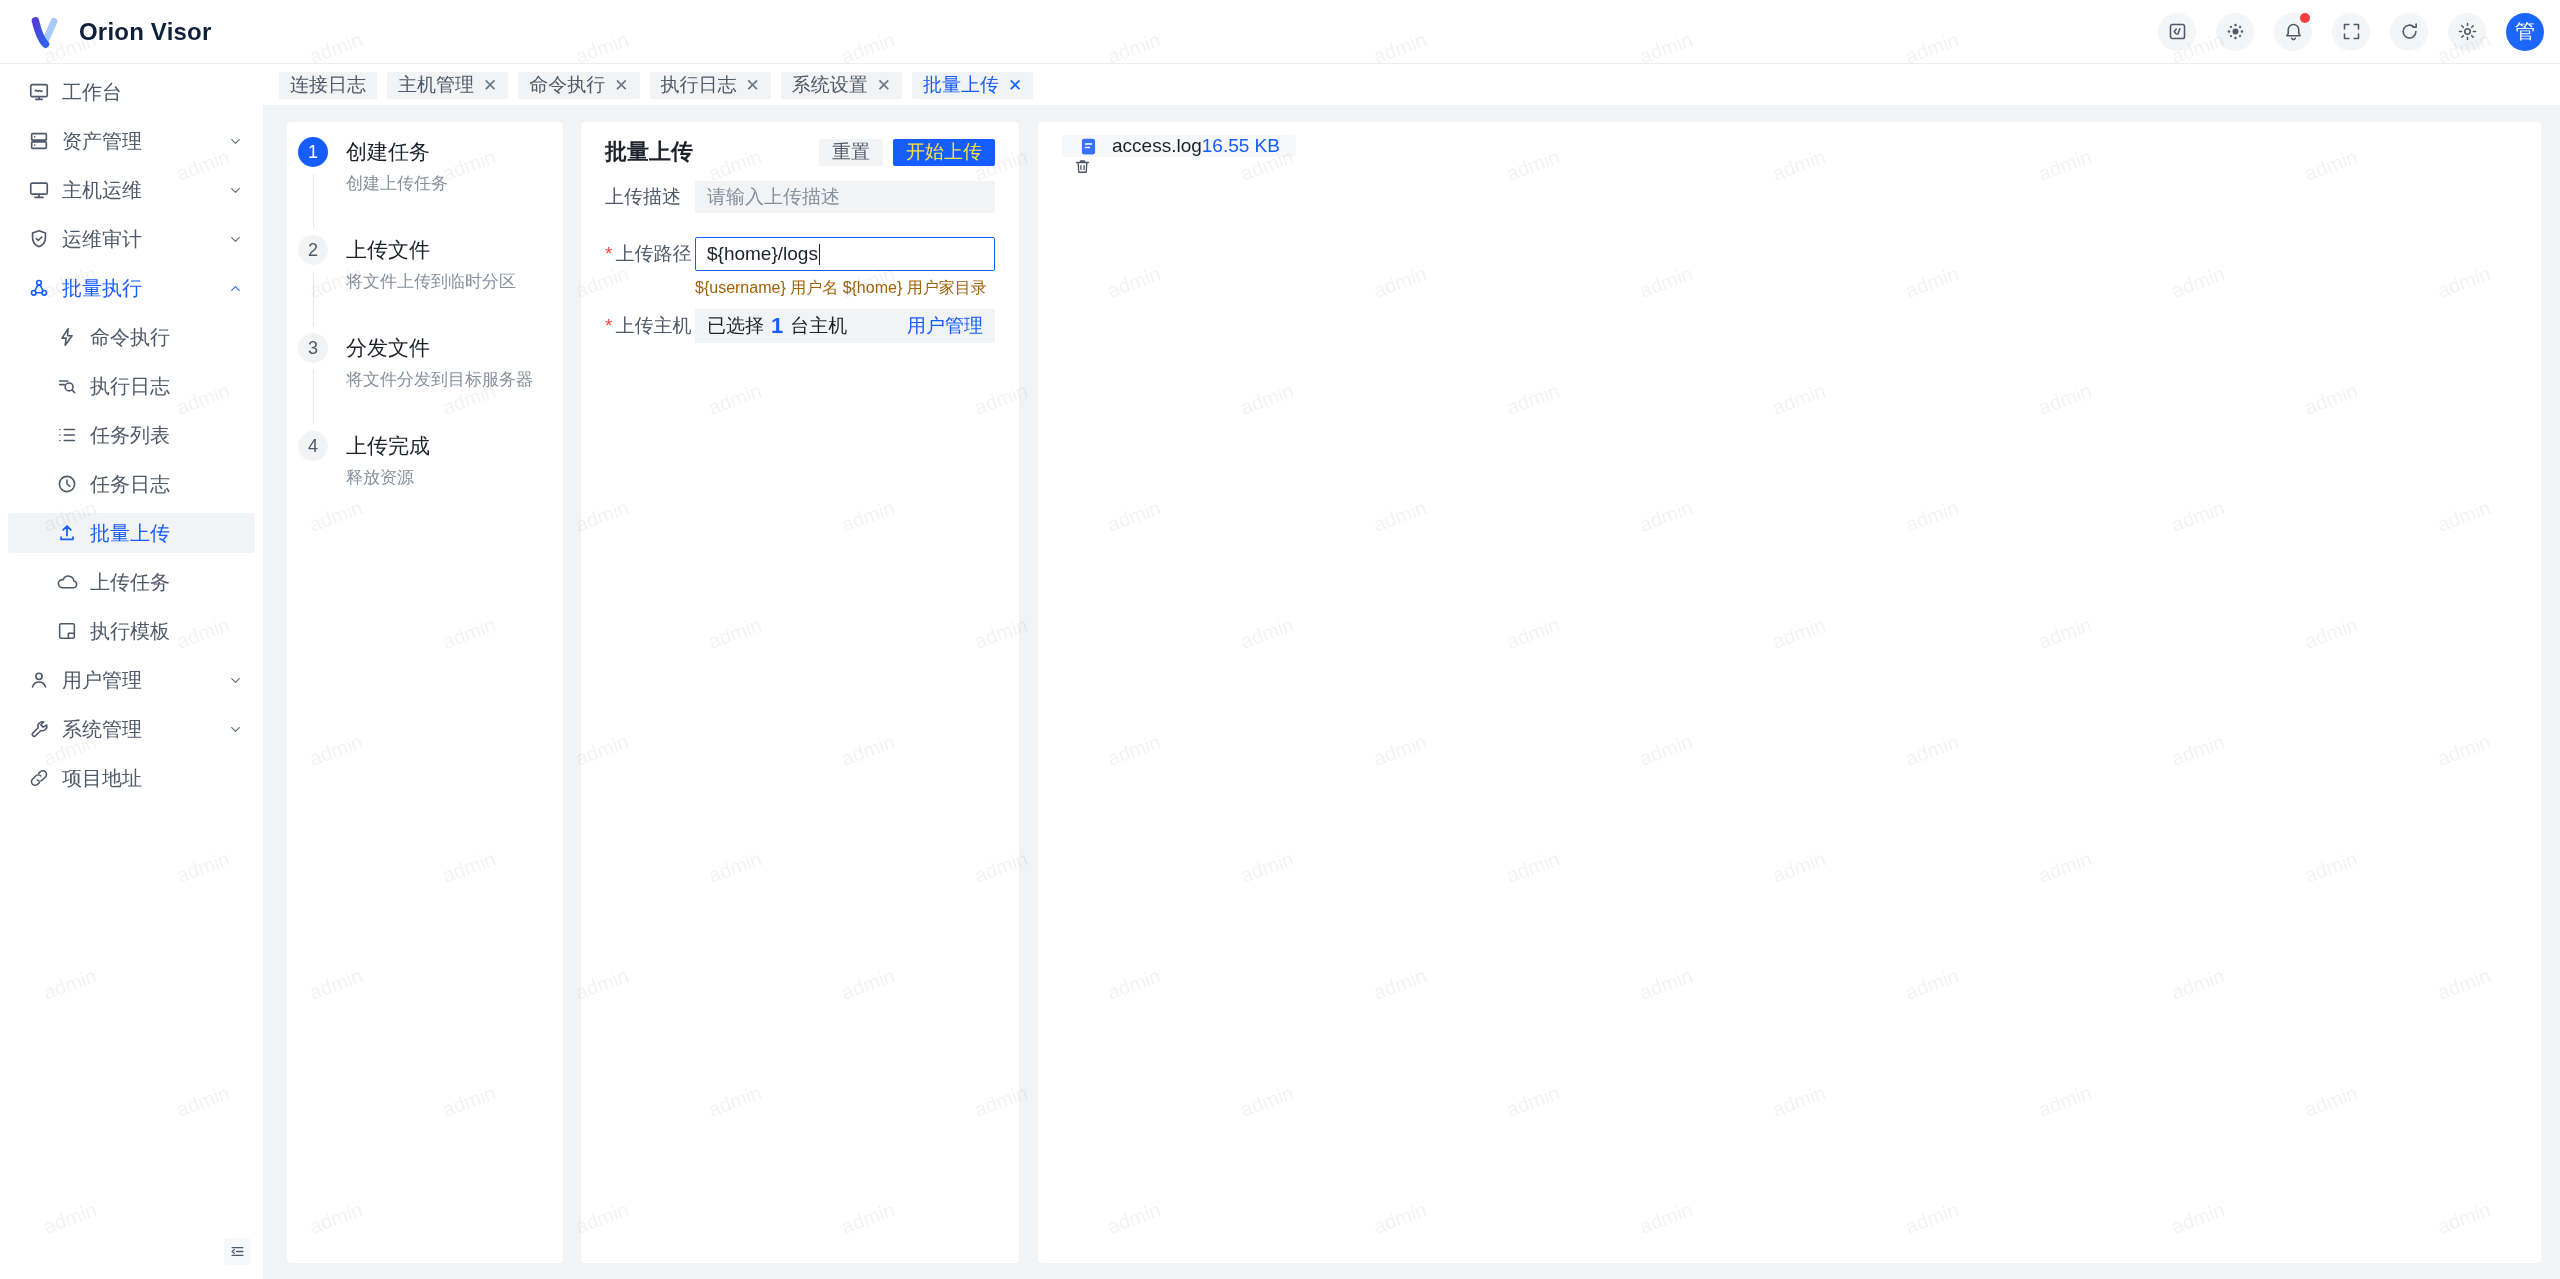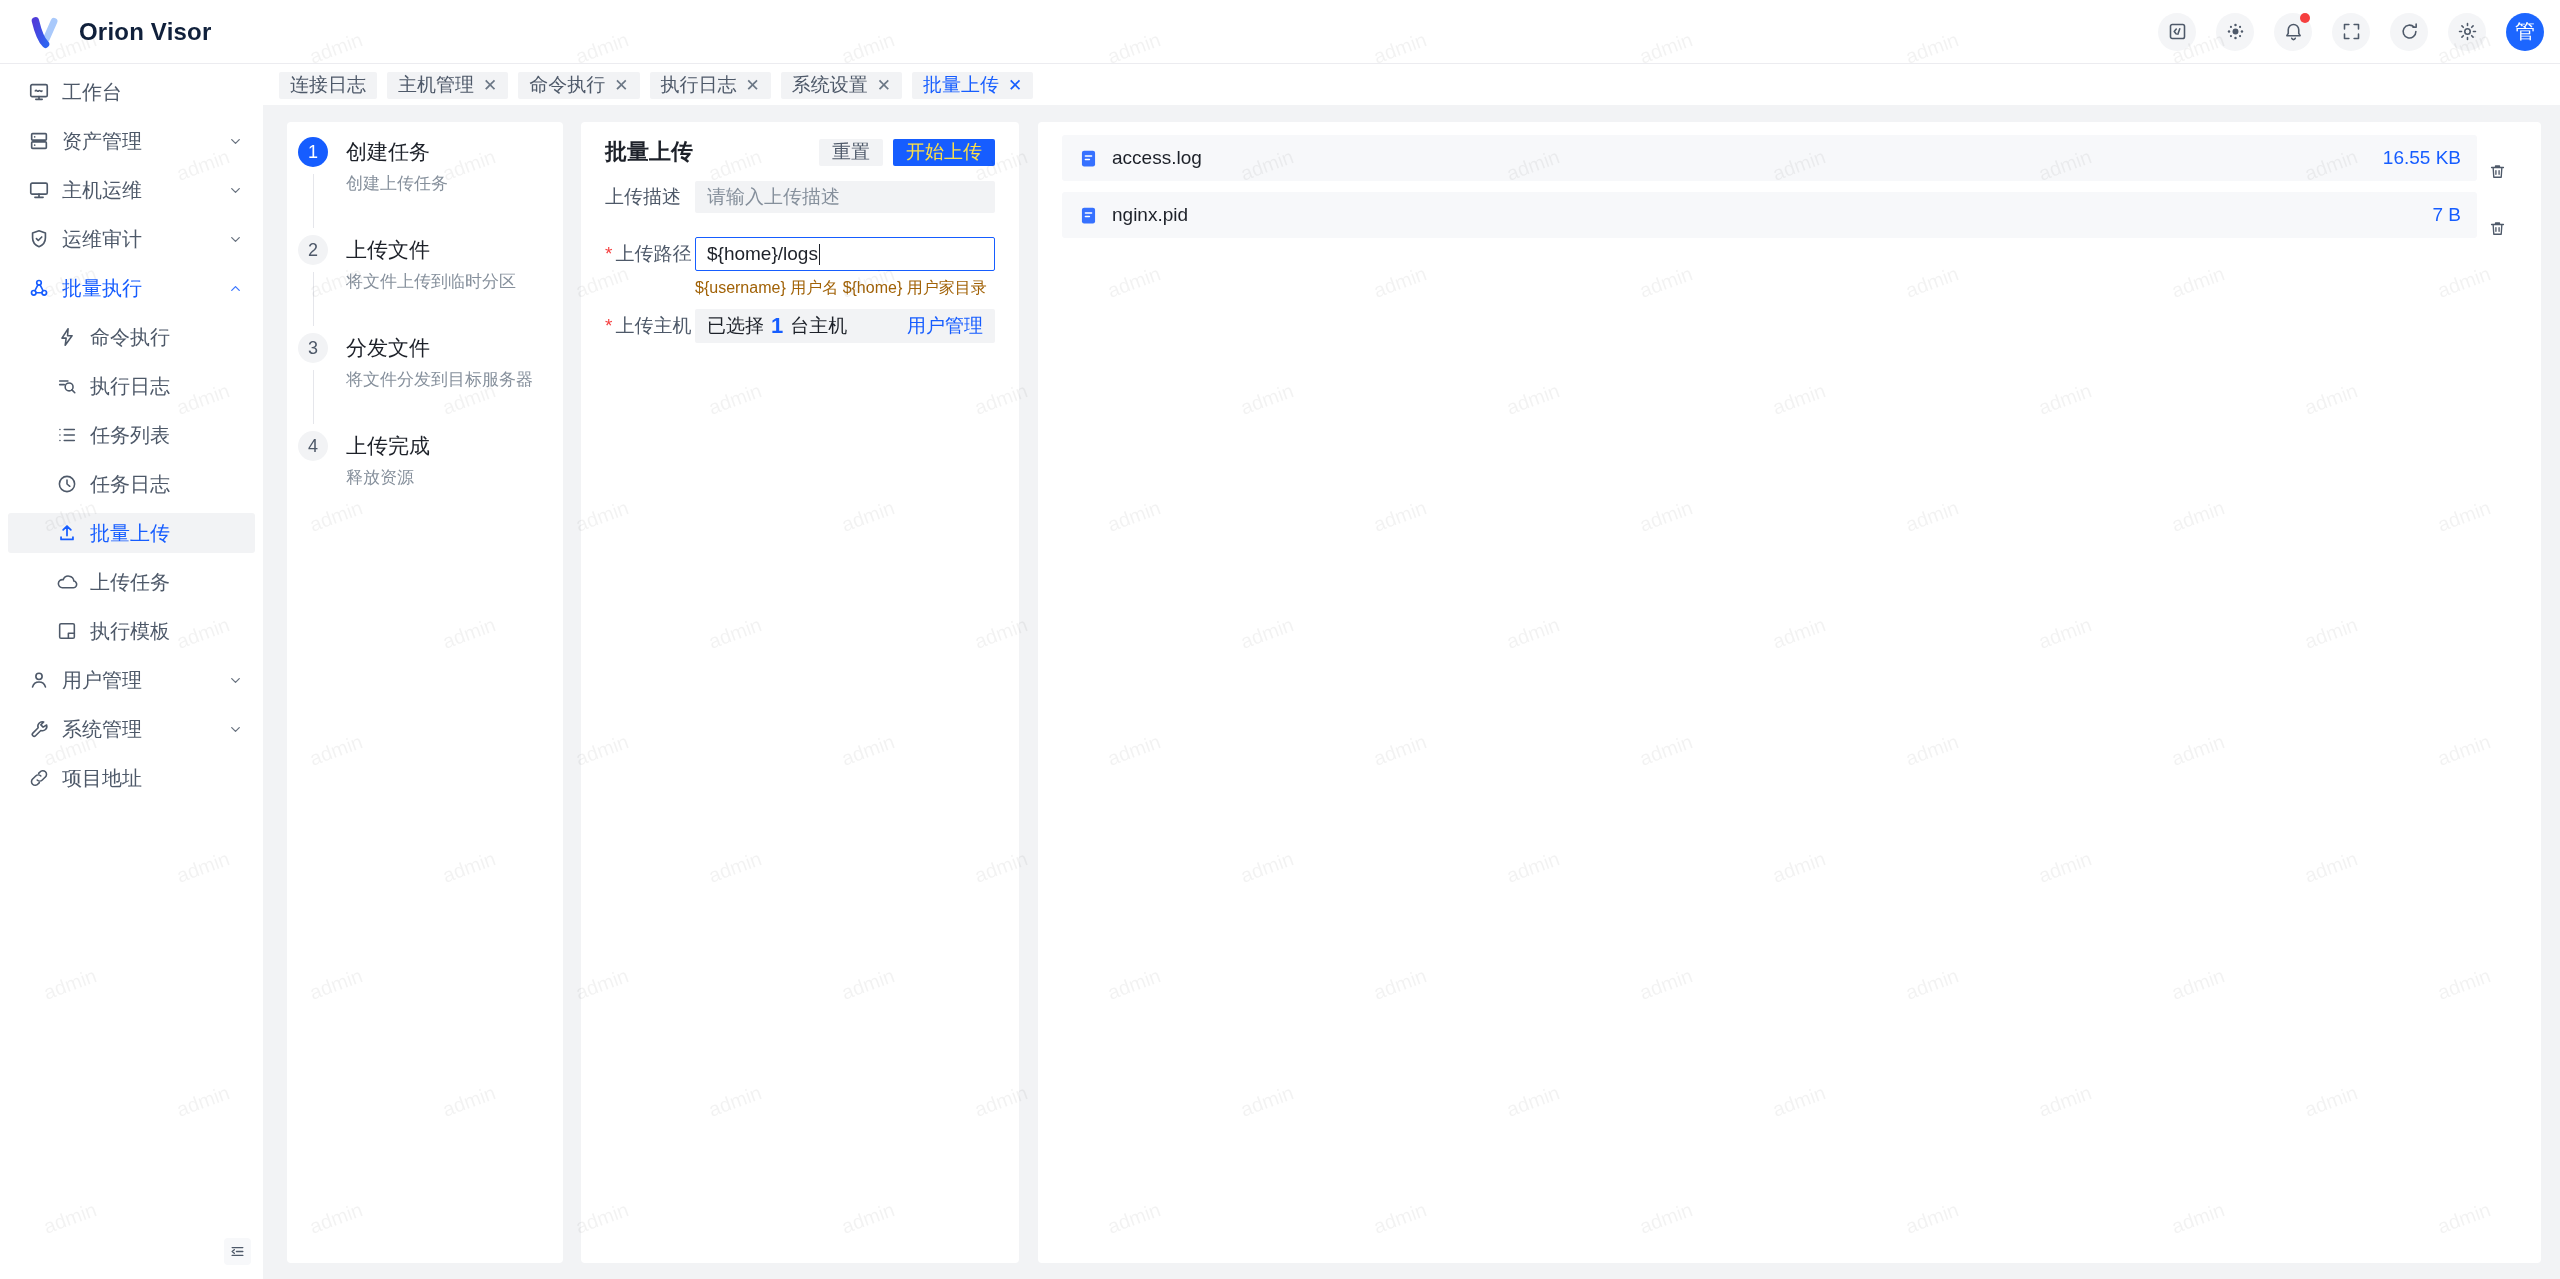--- a/index.html
+++ b/index.html
@@ -69,21 +69,21 @@
   .row-desc { margin-bottom:24px; }
   .hint { margin:7px 0 0 90px; font-size:16px; color:#a16207; white-space:nowrap; }
   .row-host { margin-top:10px; }
   .host-box { flex:1; height:34px; background:#f2f3f5; border-radius:2px; display:flex; align-items:center; padding:0 12px; font-size:19px; color:#1d2129; }
   .host-count { color:#165dff; font-weight:700; font-size:22px; margin:0 7px; }
   .link { color:#165dff; font-size:19px; cursor:pointer; margin-left:auto; white-space:nowrap; }
 
   
   .file-buttons { display:flex; gap:7px; }
   .file-body { padding:13px 24px 0 24px; }
-  .file-row { display:flex; align-items:flex-end; margin-bottom:11px; }
+  .file-row { display:flex; align-items:flex-start; margin-bottom:11px;flex-direction:column; }
   .file-row-main { flex:1; height:46px; background:#f7f8fa; border-radius:3px; display:flex; align-items:center; padding:0 16px; }
   .file-name { margin-left:13px; font-size:19px; color:#1d2129; }
   .file-size { margin-left:auto; font-size:19px; color:#165dff; }
   .trash-btn { width:40px; flex:none; display:flex; align-items:center; justify-content:center; color:#4e5969; cursor:pointer; }
 
   
   #wm { position:absolute; inset:0; overflow:hidden; pointer-events:none; z-index:50; }
   #wm span { position:absolute; transform:rotate(-20deg); font-size:20px; color:rgba(0,0,0,0.05); white-space:nowrap; }
 </style>
 </head>
@@ -387,36 +387,20 @@
     <div class="card" id="card-files">
       <div class="file-body">
         <div class="file-row">
           <div class="file-row-main">
             <svg width="21" height="21" viewBox="0 0 24 24">
                 <rect x="4.5" y="3" width="15" height="18" rx="2.5" fill="#3671ff"></rect>
                 <path d="M8.5 9.2h7M8.5 13.2h4.5" stroke="#fff" stroke-width="1.8" stroke-linecap="round"></path>
               </svg>
             <span class="file-name">access.log</span>
             <span class="file-size">16.55 KB</span>
-          </div>
-          <div class="trash-btn">
-            <svg width="19" height="19" viewBox="0 0 24 24" fill="none" stroke="currentColor" stroke-width="1.7" stroke-linecap="round" stroke-linejoin="round">
-                <path d="M4.5 7h15M9.5 7V5h5v2M6.5 7l.8 12.3h9.4L17.5 7"></path>
-                <path d="M10 10.8v4.8M14 10.8v4.8"></path>
-              </svg>
-          </div>
-        </div>
-        <div class="file-row">
-          <div class="file-row-main">
-            <svg width="21" height="21" viewBox="0 0 24 24">
-                <rect x="4.5" y="3" width="15" height="18" rx="2.5" fill="#3671ff"></rect>
-                <path d="M8.5 9.2h7M8.5 13.2h4.5" stroke="#fff" stroke-width="1.8" stroke-linecap="round"></path>
-              </svg>
-            <span class="file-name">nginx.pid</span>
-            <span class="file-size">7 B</span>
           </div>
           <div class="trash-btn">
             <svg width="19" height="19" viewBox="0 0 24 24" fill="none" stroke="currentColor" stroke-width="1.7" stroke-linecap="round" stroke-linejoin="round">
                 <path d="M4.5 7h15M9.5 7V5h5v2M6.5 7l.8 12.3h9.4L17.5 7"></path>
                 <path d="M10 10.8v4.8M14 10.8v4.8"></path>
               </svg>
           </div>
         </div>
       </div>
     </div>

